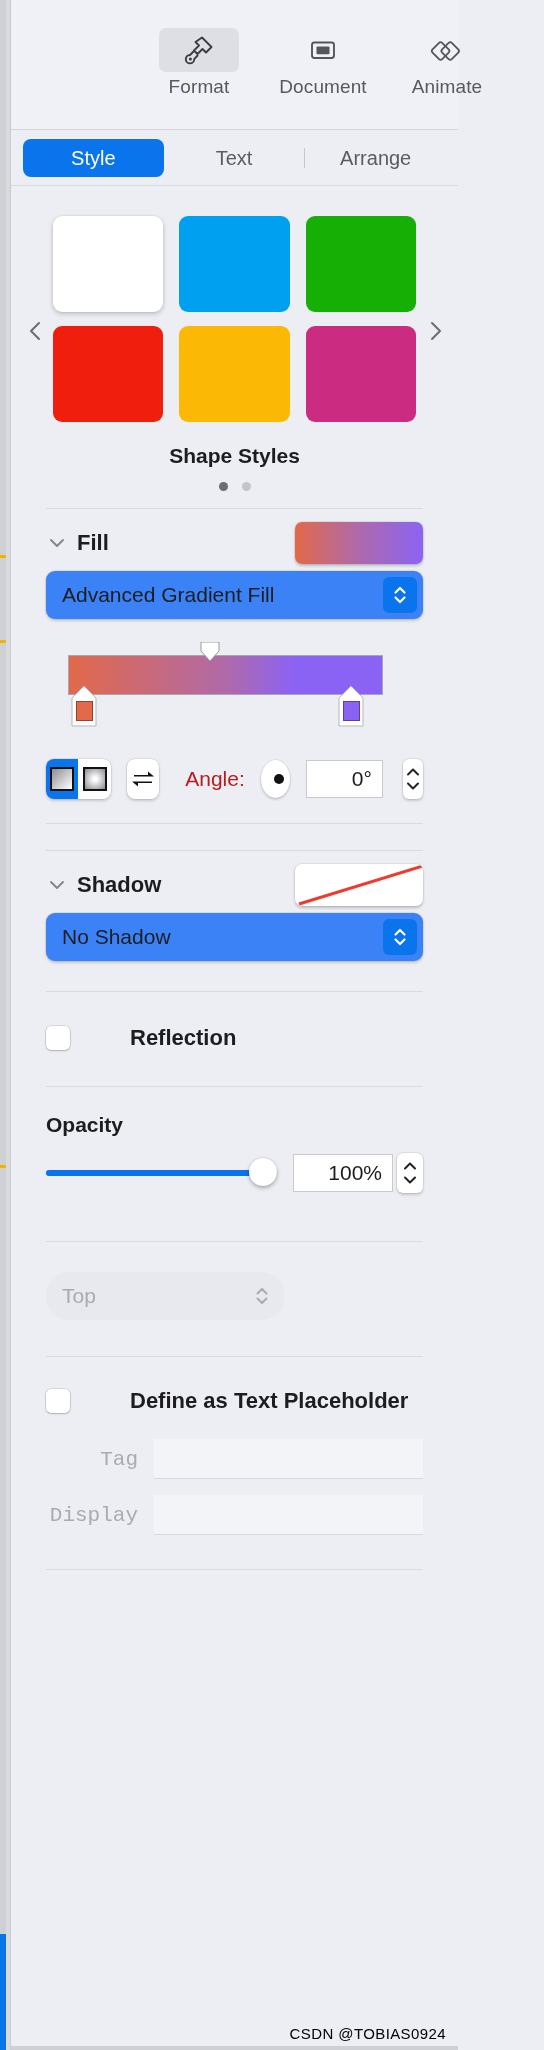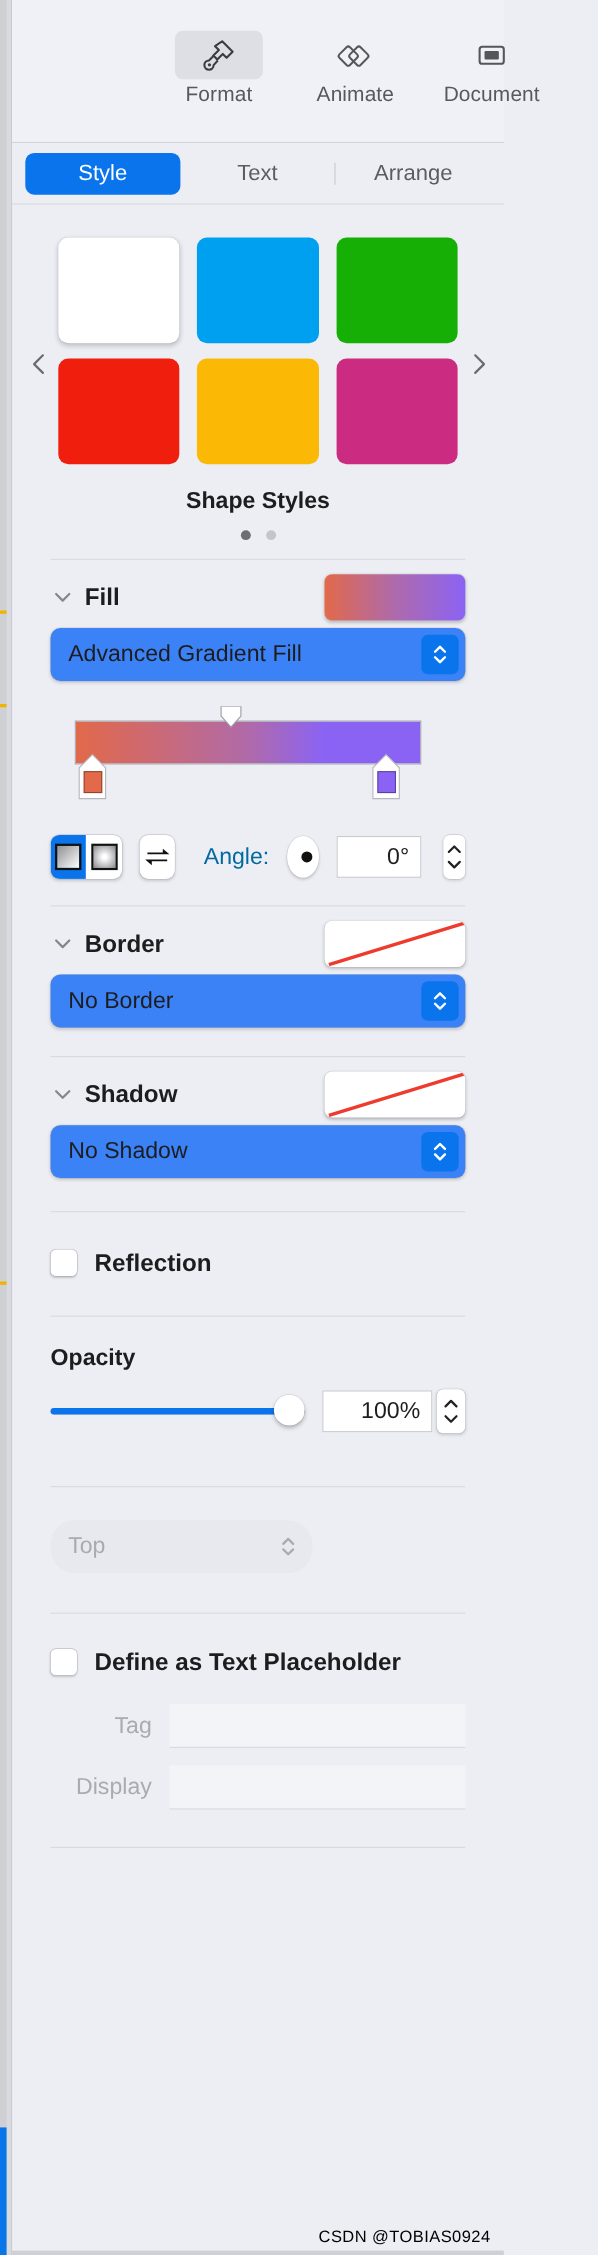--- a/index.html
+++ b/index.html
@@ -202,21 +202,21 @@
   }
   .sq-rad {
     width: 24px; height: 24px; border: 2px solid #111;
     background: radial-gradient(circle at 50% 50%, #ffffff 12%, #8e8f93 95%);
   }
   .flipbtn {
     width: 42px; height: 40px; border-radius: 8px; background: #fff;
     box-shadow: 0 1.5px 3px rgba(0,0,0,.16), 0 0 0 .5px rgba(0,0,0,.12);
     display: flex; align-items: center; justify-content: center; cursor: default;
   }
-  .angle-label { font-size: 21px; color: #0369a1; margin-left: 10px; }
+  .angle-label { font-size: 21px; color: #b91c1c; margin-left: 10px; }
   .dial {
     width: 38px; height: 38px; border-radius: 50%; background: #fff;
     box-shadow: 0 1.5px 3px rgba(0,0,0,.18), 0 0 0 .5px rgba(0,0,0,.10);
     position: relative; cursor: default;
   }
   .dial::after {
     content: ""; position: absolute; width: 10px; height: 10px; border-radius: 50%;
     background: #111; right: 6px; top: 50%; transform: translateY(-50%);
   }
   .numfield {
@@ -225,21 +225,21 @@
     padding-right: 10px; font-size: 21px; color: #1d1d1f; cursor: text;
   }
   .step-ud {
     width: 26px; height: 40px; border-radius: 6px; background: #fff;
     box-shadow: 0 1.5px 3px rgba(0,0,0,.16), 0 0 0 .5px rgba(0,0,0,.12);
     display: flex; flex-direction: column; align-items: center; justify-content: center;
     gap: 4px; cursor: default; margin-left: 4px;
   }
 
   
-  .cbrow { display: flex; align-items: center; height: 44px; }
+  .cbrow { display: flex; align-items: center; height: 44px; gap: 44px; }
   .cbox {
     width: 24px; height: 24px; border-radius: 5px; background: #fff;
     box-shadow: 0 1px 2px rgba(0,0,0,.18), 0 0 0 .5px rgba(0,0,0,.18);
     margin-right: 16px; cursor: default; flex: none;
   }
   .cblabel { font-size: 22px; font-weight: bold; color: #1d1d1f; }
 
   
   .opacity-title { font-size: 21px; font-weight: bold; color: #1d1d1f; margin-top: 14px; }
   .op-row { display: flex; align-items: center; margin-top: 16px; }
@@ -260,21 +260,21 @@
 
   
   .tc-wrap { display: flex; align-items: flex-start; margin-top: 4px; }
   .tc-left { flex: 1; }
   .tc-right { width: 238px; padding-top: 4px; }
 
   
   .ph-row { display: flex; align-items: center; margin-top: 16px; }
   .ph-label {
     width: 108px; text-align: right; padding-right: 16px;
-    font-size: 21px; color: #a9abb1;
+    font-size: 21px; color: #a9abb1; font-family: Liberation Mono, monospace;
   }
   .ph-field {
     flex: 1; height: 40px; background: #f3f4f8;
     border-bottom: 1px solid #d6d8dd; cursor: text;
   }
 
   
   .watermark {
     position: absolute; right: 12px; bottom: 8px;
     font-size: 15px; color: #000000; letter-spacing: .4px;
@@ -307,36 +307,36 @@
               <path d="M20 4.5 L29.5 14 L24 19.5 L20.5 16 L15.5 21 L12 17.5 L17 12.5 L13.5 9 Z"></path>
               <path d="M12.5 17.5 L8 22 a4.2 4.2 0 1 0 4.2 4.2 L16 22"></path>
               <circle cx="8.4" cy="25.9" r="1.5" fill="#3b3c40" stroke="none"></circle>
             </svg>
           </div>
           <div class="tool-label">Format</div>
         </div>
 
         <div class="tool-item">
           <div class="tool-icon-box">
+            <svg width="34" height="34" viewBox="0 0 34 34" fill="none" stroke="#55565a" stroke-width="1.9">
+              <rect x="6" y="9.5" width="22" height="15.5" rx="2.4"></rect>
+              <rect x="10.5" y="13.4" width="13" height="7.8" rx="1" fill="#55565a" stroke="none"></rect>
+            </svg>
+          </div>
+          <div class="tool-label">Document</div>
+        </div>
+
+        <div class="tool-item">
+          <div class="tool-icon-box">
             <svg width="34" height="34" viewBox="0 0 34 34" fill="none" stroke="#55565a" stroke-width="1.8" stroke-linejoin="round">
               <rect x="3.8" y="11.2" width="13.6" height="13.6" rx="2.2" transform="rotate(-45 10.6 18)"></rect>
               <rect x="13.4" y="11.2" width="13.6" height="13.6" rx="2.2" transform="rotate(-45 20.2 18)"></rect>
             </svg>
           </div>
           <div class="tool-label">Animate</div>
-        </div>
-
-        <div class="tool-item">
-          <div class="tool-icon-box">
-            <svg width="34" height="34" viewBox="0 0 34 34" fill="none" stroke="#55565a" stroke-width="1.9">
-              <rect x="6" y="9.5" width="22" height="15.5" rx="2.4"></rect>
-              <rect x="10.5" y="13.4" width="13" height="7.8" rx="1" fill="#55565a" stroke="none"></rect>
-            </svg>
-          </div>
-          <div class="tool-label">Document</div>
         </div>
 
       </div>
     </div>
 
     <div class="tabs-wrap">
       <div class="tabs">
         <div class="tab active">Style</div>
         <div class="tab">Text</div>
         <div class="tab-sep"></div>
@@ -450,44 +450,20 @@
             </svg>
           <svg width="16" height="10" viewBox="0 0 16 10" fill="none" stroke="#222" stroke-width="2" stroke-linecap="round" stroke-linejoin="round">
               <polyline points="3,2.5 8,7.5 13,2.5"></polyline>
             </svg>
         </div>
       </div>
     </div>
 
     <div class="hr" style="margin-top:22px"></div>
 
-    <div class="sect">
-      <div class="sect-head">
-        <div class="disclose">
-          <svg width="22" height="22" viewBox="0 0 22 22" fill="none" stroke="#86878c" stroke-width="2" stroke-linecap="round" stroke-linejoin="round">
-              <polyline points="5,8 11,14 17,8"></polyline>
-            </svg>
-        </div>
-        <div class="sect-title">Border</div>
-        <div class="preview-chip">
-          <svg class="nonechip-line" width="128" height="42" viewBox="0 0 128 42" preserveAspectRatio="none">
-            <line x1="2" y1="40" x2="126" y2="2" stroke="#ee3b2e" stroke-width="3"></line>
-          </svg>
-        </div>
-      </div>
-      <div class="select">
-        <span>No Border</span>
-        <span class="stepper-blue">
-          <svg width="16" height="22" viewBox="0 0 16 22" fill="none" stroke="#fff" stroke-width="2.2" stroke-linecap="round" stroke-linejoin="round">
-            <polyline points="3.5,8.5 8,4 12.5,8.5"></polyline>
-              <polyline points="3.5,13.5 8,18 12.5,13.5"></polyline>
-          </svg>
-        </span>
-      </div>
-    </div>
 
     <div class="hr" style="margin-top:26px"></div>
 
     <div class="sect">
       <div class="sect-head">
         <div class="disclose">
           <svg width="22" height="22" viewBox="0 0 22 22" fill="none" stroke="#86878c" stroke-width="2" stroke-linecap="round" stroke-linejoin="round">
               <polyline points="5,8 11,14 17,8"></polyline>
             </svg>
         </div>

